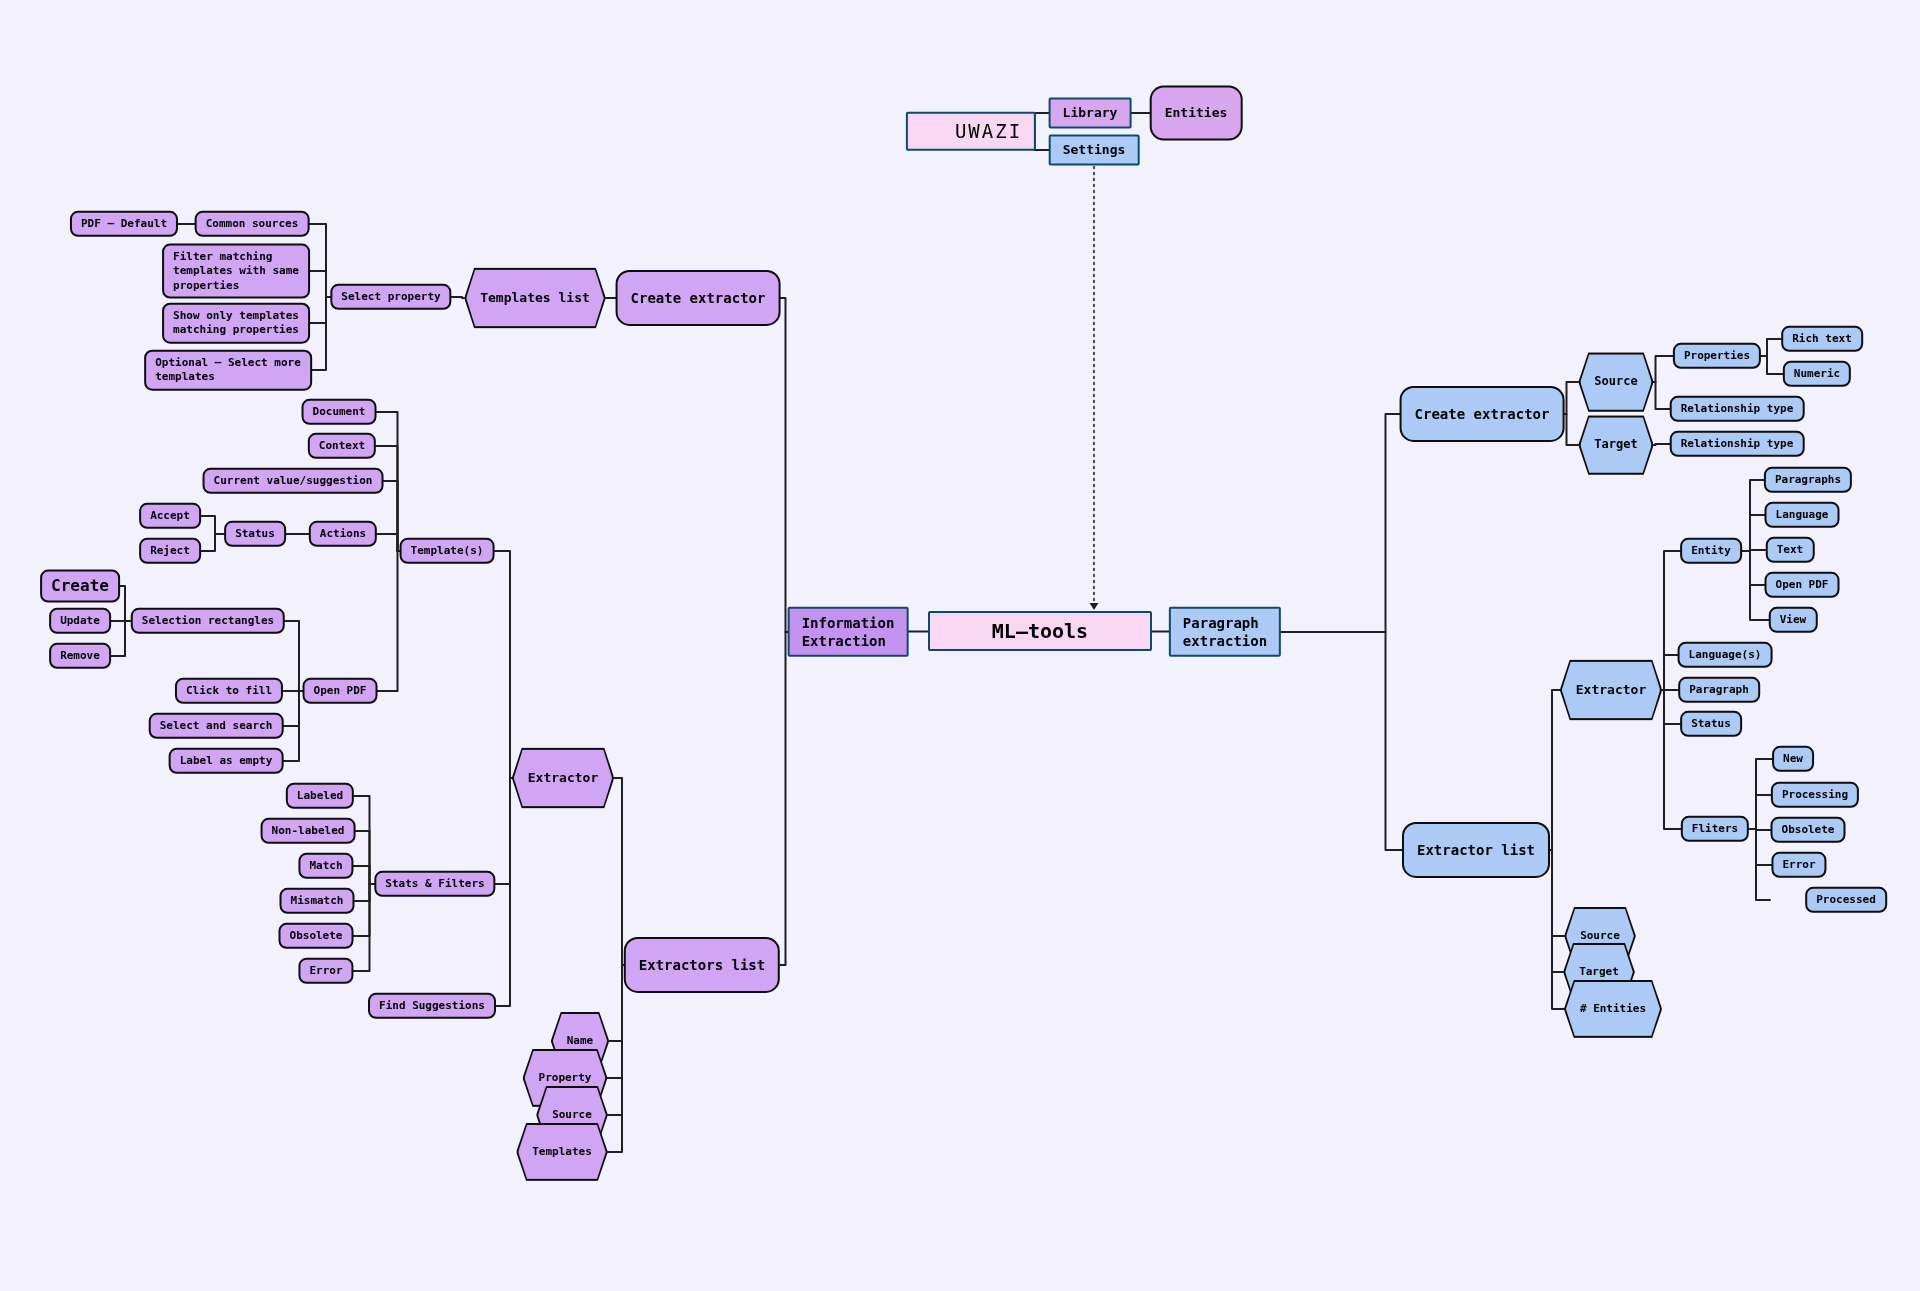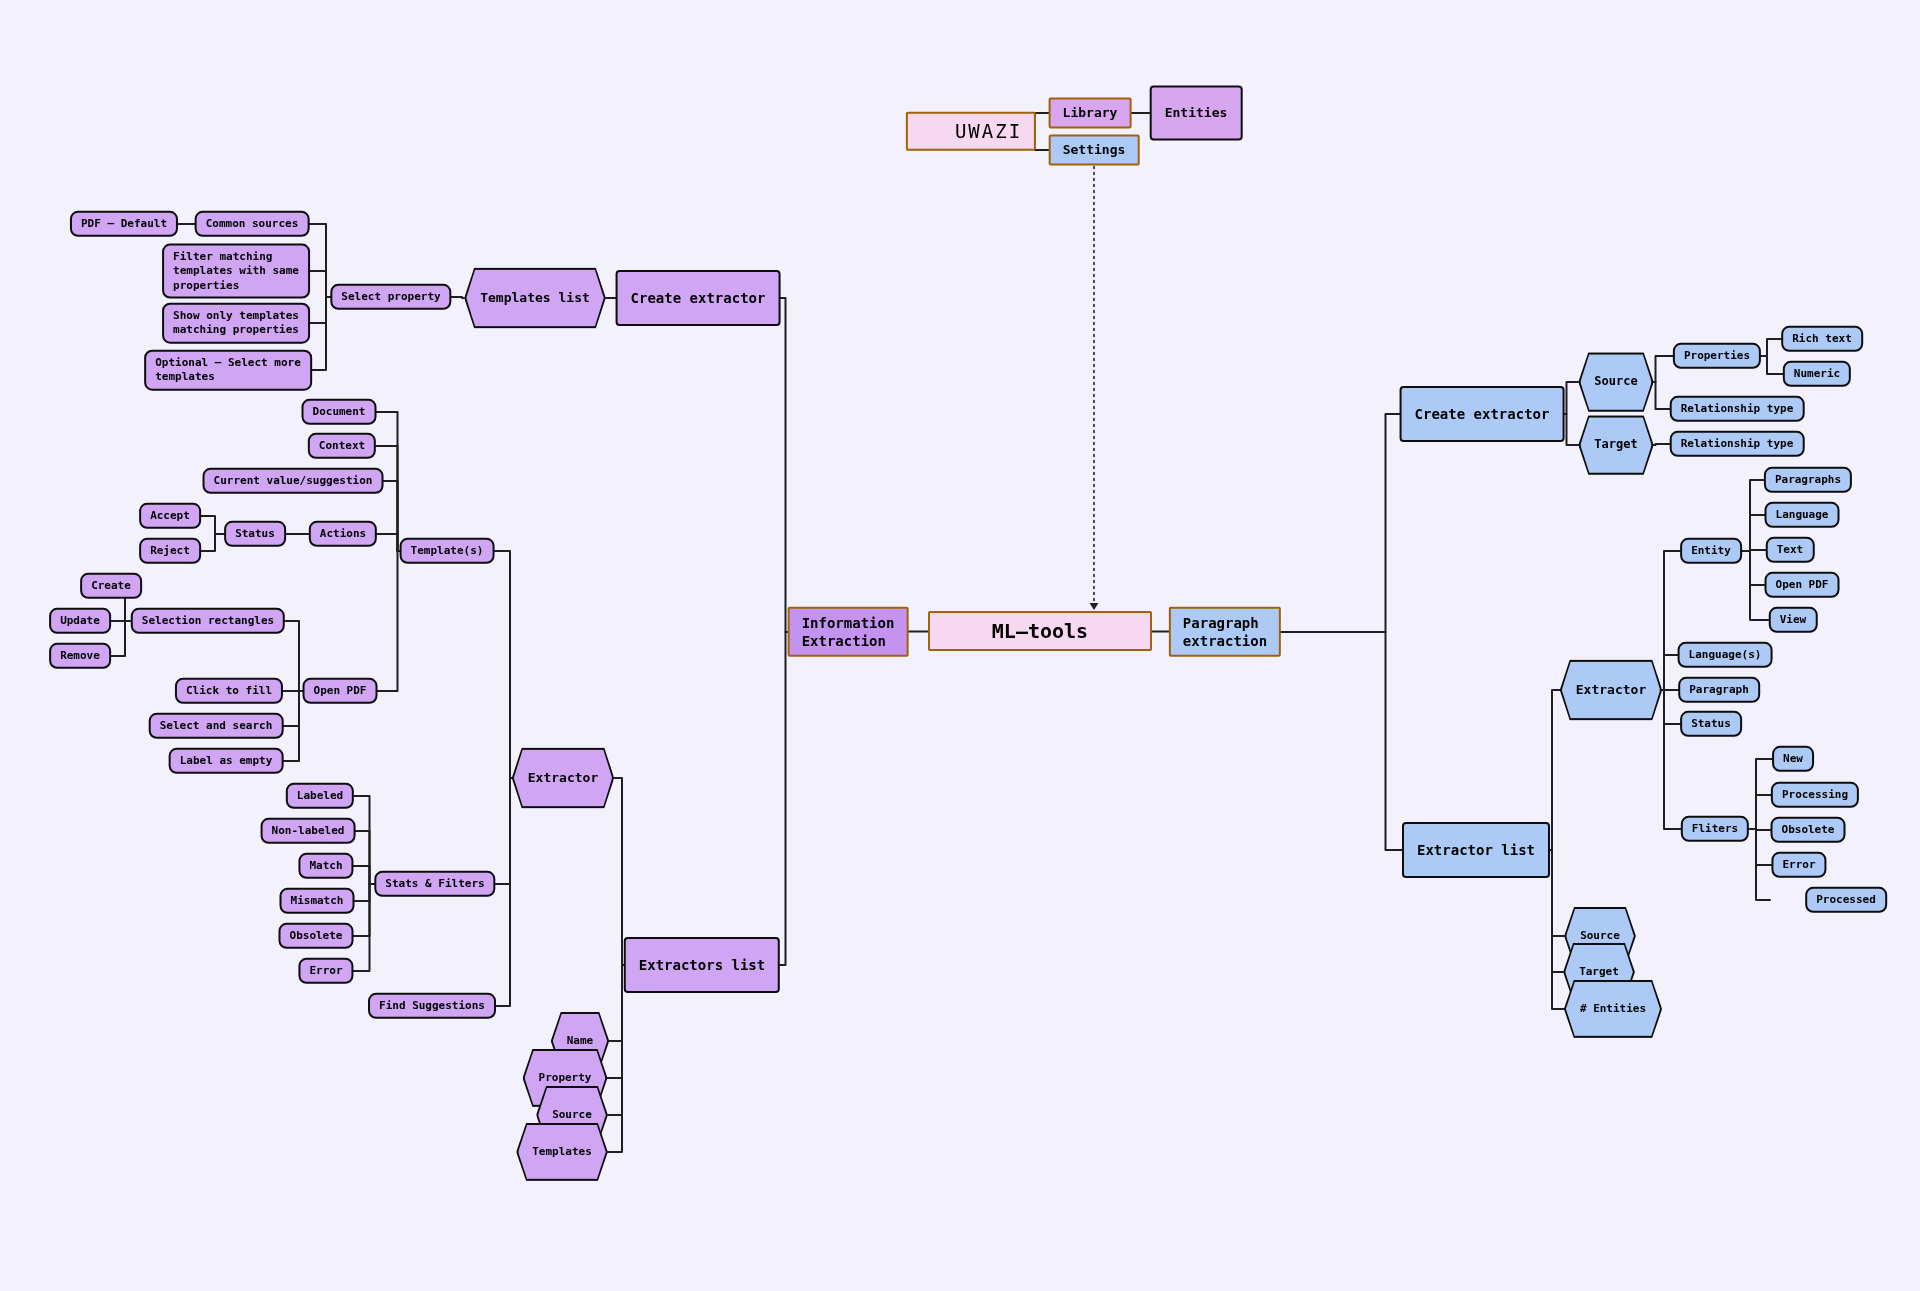--- a/index.html
+++ b/index.html
@@ -6,22 +6,22 @@
   #canvas{position:relative;width:1920px;height:1291px;background:#f3f1fc;overflow:hidden;
           font-family:"DejaVu Sans Mono","Liberation Mono",monospace;}
   svg.edges{position:absolute;left:0;top:0;width:1920px;height:1291px;}
   svg.edges path{fill:none;stroke:#1f1f1f;stroke-width:2;stroke-linejoin:round;stroke-linecap:round;}
   svg.edges path.dash{stroke-dasharray:2 4;stroke-width:1.6;}
   svg.edges path.ahead{fill:#1f1f1f;stroke:none;}
   .node{position:absolute;transform:translate(-50%,-50%);box-sizing:border-box;color:#000;
         font-weight:bold;white-space:pre-line;line-height:1.3;display:flex;align-items:center;
         justify-content:center;text-align:center;}
   .rounded{border:2px solid #0d0d0d;border-radius:8px;padding:4px 9px;background:var(--fill);}
-  .stadium{border:2px solid #0d0d0d;border-radius:4px;padding:17px 13px;background:var(--fill);}
-  .rect{border:2px solid #a16207;border-radius:2px;padding:5px 12px;background:var(--fill);}
+  .stadium{border:2px solid #0d0d0d;border-radius:14px;padding:17px 13px;background:var(--fill);}
+  .rect{border:2px solid #0c4a6e;border-radius:2px;padding:5px 12px;background:var(--fill);}
   .hex{padding:0;background:#0d0d0d;clip-path:polygon(10px 0,calc(100% - 10px) 0,100% 50%,calc(100% - 10px) 100%,10px 100%,0 50%);}
   .hex>span{display:flex;align-items:center;justify-content:center;margin:2px;padding:20px 14px;
         background:var(--fill);
         clip-path:polygon(9px 0,calc(100% - 9px) 0,100% 50%,calc(100% - 9px) 100%,9px 100%,0 50%);}
   .ta-left{text-align:left;}
   .fw-normal{font-weight:normal;letter-spacing:2px;}
 </style>
 </head>
 <body>
 
@@ -123,21 +123,21 @@
     <div class="node hex" style="left: 535px; top: 298px; font-size: 13px; --fill: #cfa5f4;"><span>Templates list</span></div>
     <div class="node stadium" style="left: 698px; top: 298px; font-size: 14px; --fill: #cfa5f4;">Create extractor</div>
     <div class="node rounded" style="left: 339px; top: 412px; font-size: 11px; --fill: #cfa5f4;">Document</div>
     <div class="node rounded" style="left: 342px; top: 446px; font-size: 11px; --fill: #cfa5f4;">Context</div>
     <div class="node rounded" style="left: 293px; top: 481px; font-size: 11px; --fill: #cfa5f4;">Current value/suggestion</div>
     <div class="node rounded" style="left: 170px; top: 516px; font-size: 11px; --fill: #cfa5f4;">Accept</div>
     <div class="node rounded" style="left: 170px; top: 551px; font-size: 11px; --fill: #cfa5f4;">Reject</div>
     <div class="node rounded" style="left: 255px; top: 534px; font-size: 11px; --fill: #cfa5f4;">Status</div>
     <div class="node rounded" style="left: 343px; top: 534px; font-size: 11px; --fill: #cfa5f4;">Actions</div>
     <div class="node rounded" style="left: 447px; top: 551px; font-size: 11px; --fill: #cfa5f4;">Template(s)</div>
-    <div class="node rounded" style="left: 80px; top: 586px; font-size: 11px; margin-left: 31px; --fill: #cfa5f4;">Create</div>
+    <div class="node rounded" style="left: 80px; top: 586px; font-size: 16px; --fill: #cfa5f4;">Create</div>
     <div class="node rounded" style="left: 80px; top: 621px; font-size: 11px; --fill: #cfa5f4;">Update</div>
     <div class="node rounded" style="left: 80px; top: 656px; font-size: 11px; --fill: #cfa5f4;">Remove</div>
     <div class="node rounded" style="left: 208px; top: 621px; font-size: 11px; --fill: #cfa5f4;">Selection rectangles</div>
     <div class="node rounded" style="left: 229px; top: 691px; font-size: 11px; --fill: #cfa5f4;">Click to fill</div>
     <div class="node rounded" style="left: 216px; top: 726px; font-size: 11px; --fill: #cfa5f4;">Select and search</div>
     <div class="node rounded" style="left: 226px; top: 761px; font-size: 11px; --fill: #cfa5f4;">Label as empty</div>
     <div class="node rounded" style="left: 340px; top: 691px; font-size: 11px; --fill: #cfa5f4;">Open PDF</div>
     <div class="node rounded" style="left: 320px; top: 796px; font-size: 11px; --fill: #cfa5f4;">Labeled</div>
     <div class="node rounded" style="left: 308px; top: 831px; font-size: 11px; --fill: #cfa5f4;">Non-labeled</div>
     <div class="node rounded" style="left: 326px; top: 866px; font-size: 11px; --fill: #cfa5f4;">Match</div>

